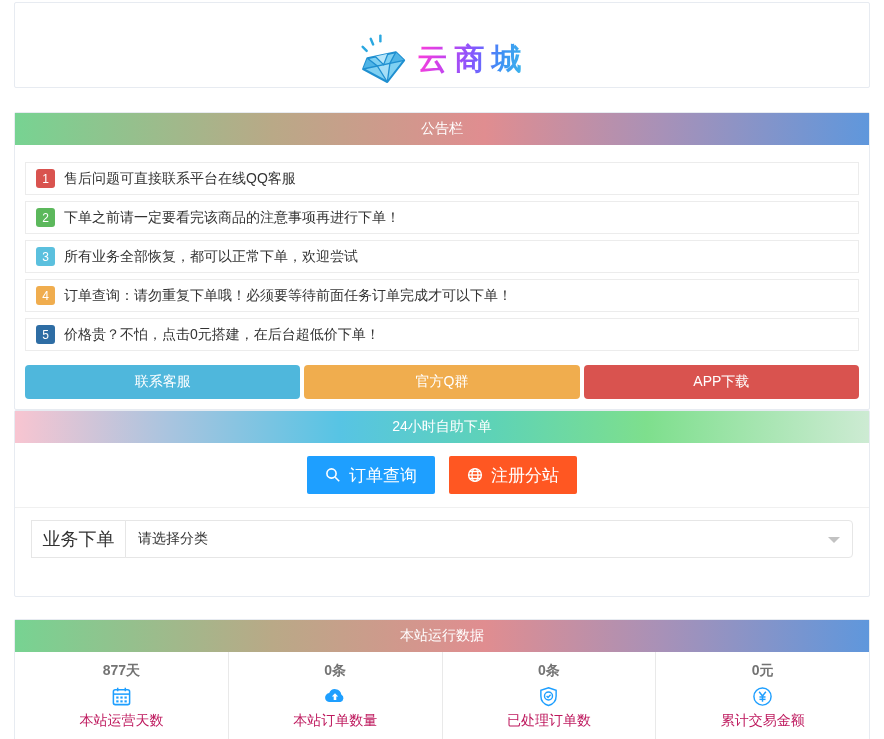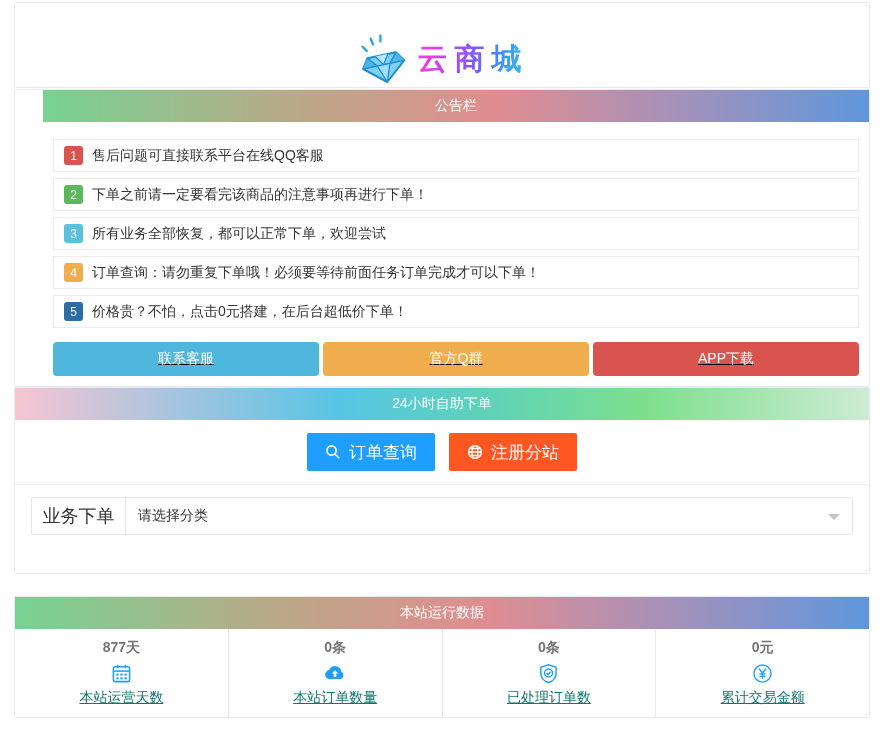--- a/index.html
+++ b/index.html
@@ -41,21 +41,21 @@
     font-size: 14px;
   }
   .grad-rainbow {
     background: linear-gradient(90deg, #77d392 0%, #b9a987 30%, #e08d90 55%, #a791b8 76%, #5f97dc 100%);
   }
   .grad-cool {
     background: linear-gradient(90deg, #f8c5d1 0%, #a9c4df 18%, #57c4e4 38%, #5ed3b6 56%, #7edf8d 74%, #cdebd3 100%);
   }
 
   
-  .notice-card { margin-top: 1px; padding-left: 28px; }
+  .notice-card { margin-top: 24px; }
   .notice-body { padding: 10px; }
   .notice-item {
     border: 1px solid #ececec;
     padding: 6px 10px;
     margin-bottom: 6px;
     font-size: 14px;
     color: #333;
     display: flex;
     align-items: center;
     min-height: 33px;
@@ -65,21 +65,21 @@
     display: inline-flex;
     align-items: center;
     justify-content: center;
     width: 19px; height: 19px;
     border-radius: 3px;
     color: #fff;
     font-size: 12px;
     margin-right: 9px;
     flex: none;
   }
-  .notice-btn-row { display: flex; gap: 4px; margin-top: 14px; text-decoration: underline; }
+  .notice-btn-row { display: flex; gap: 4px; margin-top: 14px; }
   .notice-btn {
     flex: 1;
     height: 34px;
     border: none;
     border-radius: 4px;
     color: #fff;
     font-size: 14px;
     font-family: inherit;
     cursor: pointer;
     display: flex;
@@ -152,21 +152,21 @@
   .stats-body { display: flex; }
   .stat-col {
     flex: 1;
     text-align: center;
     padding: 7px 0 10px 0;
     border-right: 1px solid #e9e9e9;
   }
   .stat-col:last-child { border-right: none; }
   .stat-value { font-size: 14px; color: #737373; line-height: 22px; font-weight: bold; }
   .stat-icon { height: 26px; display: flex; align-items: center; justify-content: center; margin: 2px 0 1px 0; }
-  .stat-label { font-size: 14px; color: #0f766e; line-height: 20px; text-decoration: underline; }
+  .stat-label { font-size: 14px; color: #be185d; line-height: 20px; }
 
   svg { display: block; }
 </style>
 </head>
 <body>
 
 <div class="card logo-card">
   <div class="logo-wrap">
     <span>
       <svg width="52" height="50" viewBox="0 0 64 62">

